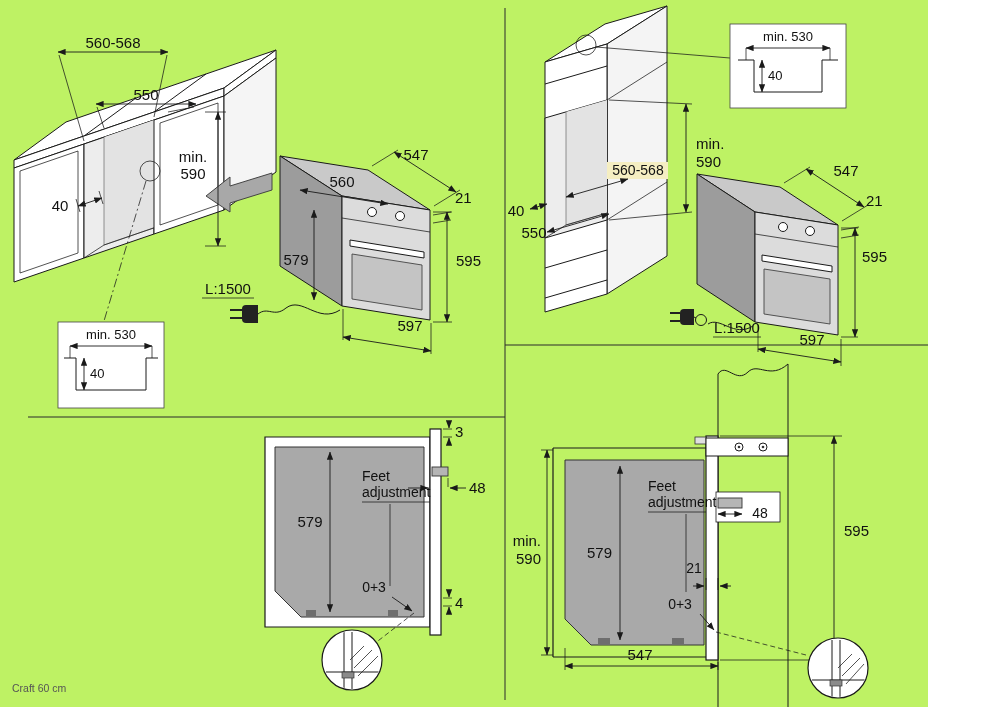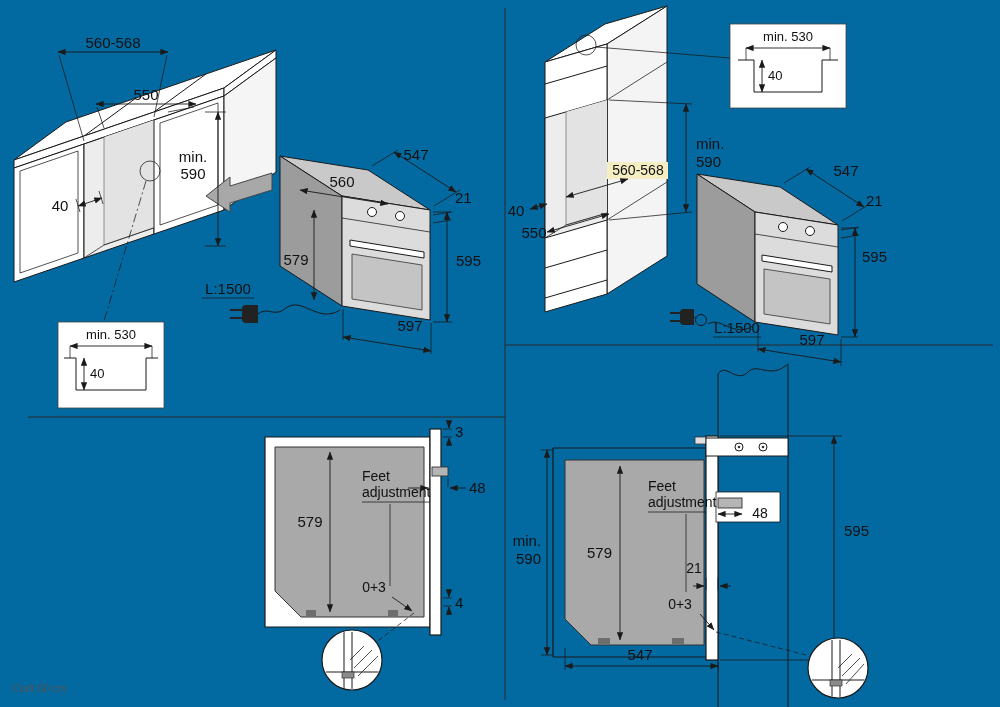--- a/index.html
+++ b/index.html
@@ -1,16 +1,16 @@
 <!DOCTYPE html>
 <html><head>
 <meta charset="utf-8">
 <style>
   html,body{margin:0;padding:0;background:#fff;}
-  #page{position:relative;width:1000px;height:707px;background:#0369a1;overflow:hidden;}
+  #page{position:relative;width:928px;height:707px;background:#bef264;overflow:hidden;}
   svg{position:absolute;left:0;top:0;}
   text{font-family:"Liberation Sans",sans-serif;fill:#111;}
   .dim{font-size:15px;}
   .dim14{font-size:14px;}
   .dim13{font-size:13px;}
   .small{font-size:10.5px;fill:#555;}
   .s{stroke:#1a1a1a;stroke-width:1;fill:none;}
   .t{stroke:#1a1a1a;stroke-width:.75;fill:none;}
   .d{stroke:#1a1a1a;stroke-width:.9;fill:none;}
   .w{fill:#fff;stroke:#1a1a1a;stroke-width:1;}

